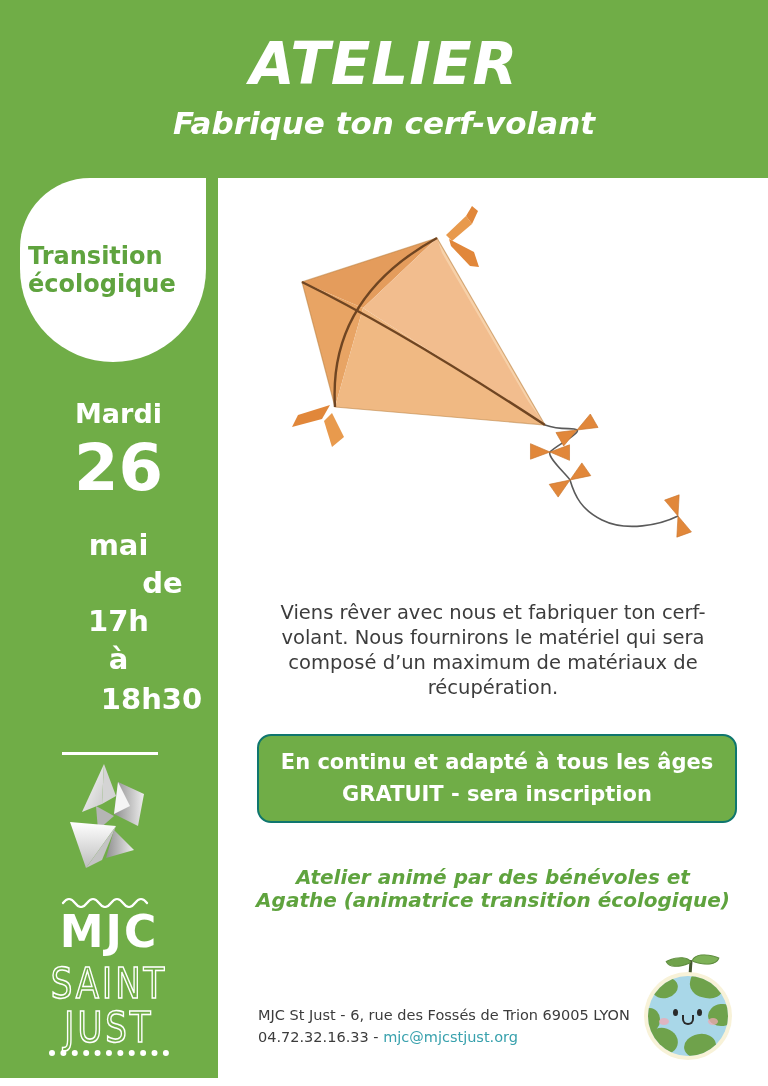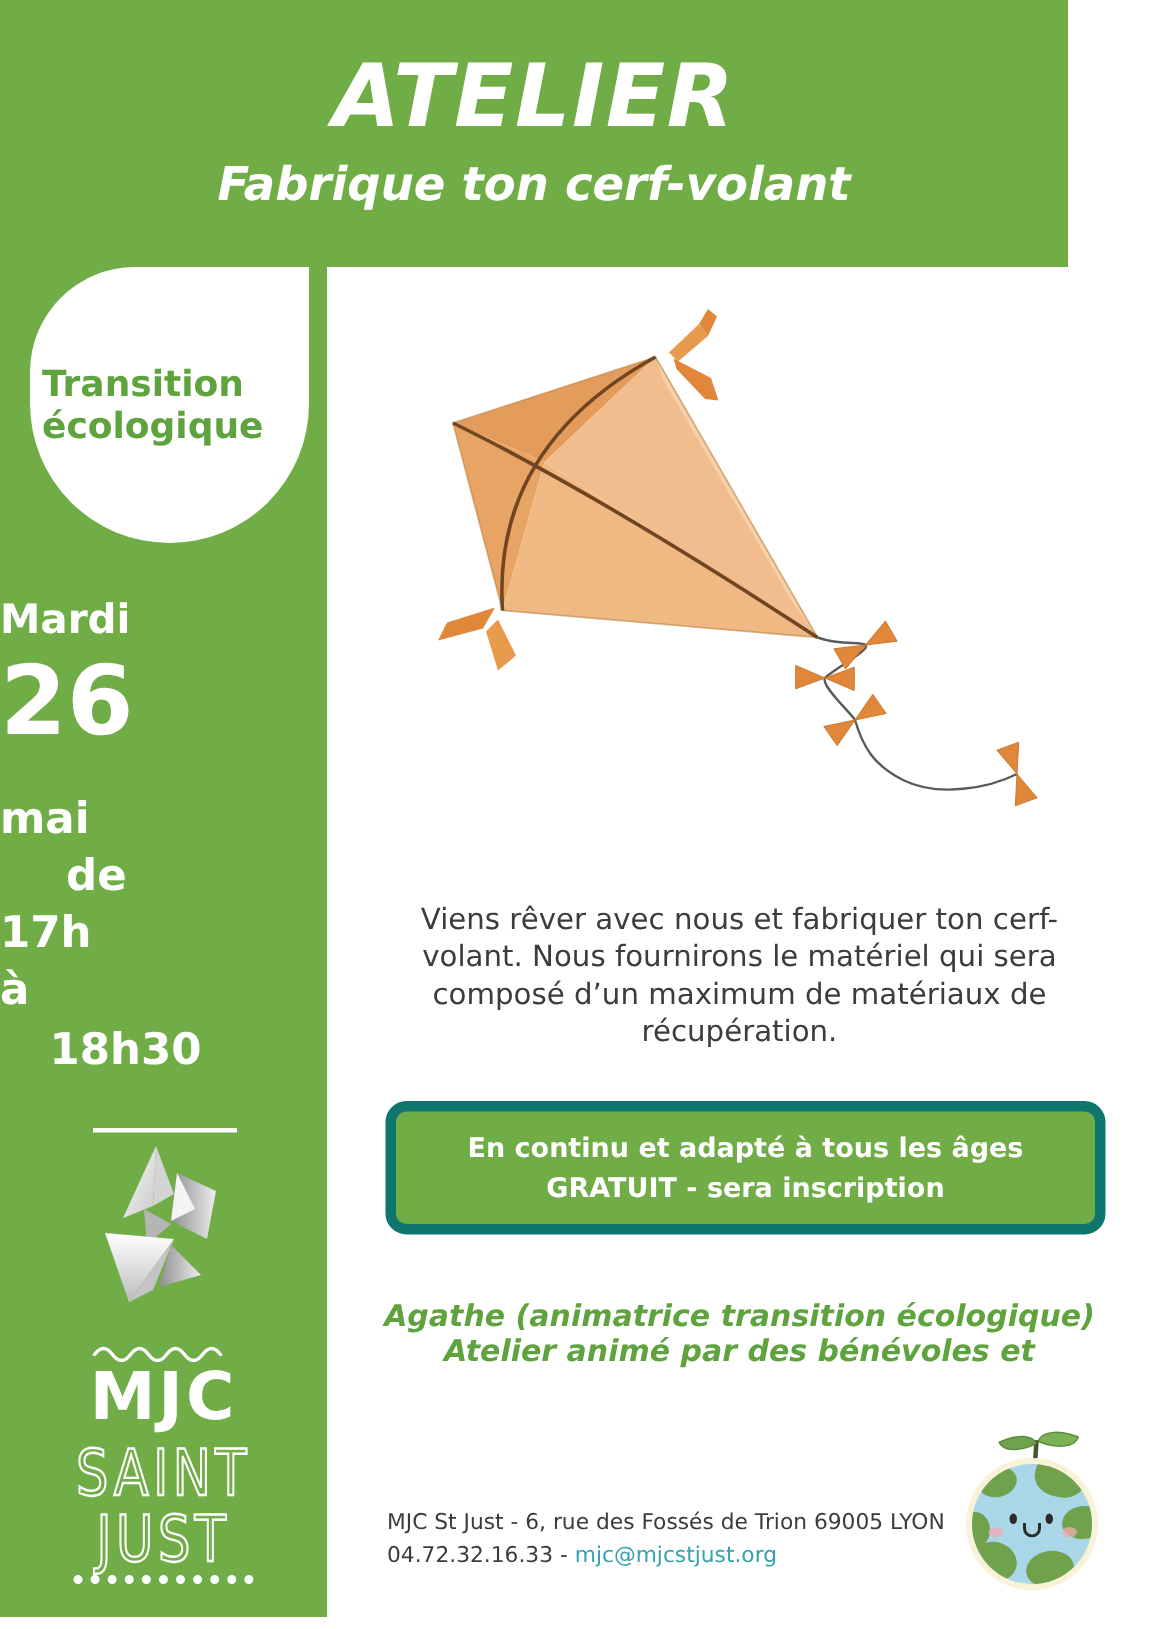--- a/index.html
+++ b/index.html
@@ -7,30 +7,30 @@
     --green-text:#5fa33e;
     --link:#38a1ad;
     --ink:#3c3c3c;
   }
   html,body{margin:0;padding:0;background:#ffffff;}
   #poster{
     position:relative;width:768px;height:1086px;background:#ffffff;overflow:hidden;
     font-family:"DejaVu Sans","Liberation Sans",sans-serif;
   }
   
-  .header{position:absolute;left:0;top:0;width:712px;height:178px;background:var(--green);
+  .header{position:absolute;left:0;top:0;width:768px;height:178px;background:var(--green);
           text-align:center;color:#fff;}
   .header-title{margin-top:30px;font-size:58px;font-weight:bold;font-style:italic;letter-spacing:1px;line-height:1.2;}
   .header-subtitle{margin-top:5px;font-size:31px;font-weight:bold;font-style:italic;}
   
   .sidebar{position:absolute;left:0;top:178px;width:218px;height:900px;background:var(--green);color:#fff;}
   .badge{position:absolute;left:20px;top:0;width:186px;height:184px;background:#fff;
          border-radius:70px 0 93px 93px;display:flex;align-items:center;justify-content:center;
          text-align:left;color:var(--green-text);font-size:24px;font-weight:bold;line-height:1.18;padding:0 8px;box-sizing:border-box;}
-  .side-line{position:absolute;left:0;width:237px;text-align:left;font-weight:bold;}
+  .side-line{position:absolute;left:0;width:237px;text-align:center;font-weight:bold;}
   .day-name{top:220px;font-size:27px;}
   .day-number{top:258px;font-size:64px;line-height:1;}
   .month{top:350px;font-size:29px;}
   .t0{top:388px;font-size:29px;margin-left:44px;}
   .t1{top:426px;font-size:29px;}
   .t2{top:464px;font-size:29px;}
   .t3{top:504px;font-size:29px;margin-left:33px;}
   .side-divider{position:absolute;left:62px;top:574px;width:96px;height:3px;background:#fff;}
   .logo-shapes{position:absolute;left:56px;top:586px;}
   .wave{position:absolute;left:61px;top:718px;}
@@ -38,23 +38,23 @@
   .org-thin{position:absolute;left:0;width:218px;text-align:center;font-size:34px;letter-spacing:3px;
             color:transparent;-webkit-text-stroke:1.3px #ffffff;transform:scaleY(1.25);transform-origin:center top;}
   .org-s1{top:780px;}
   .org-s2{top:824px;}
   .dots{position:absolute;left:49px;top:872px;width:120px;border-top:6px dotted #fff;}
   
   .kite{position:absolute;left:270px;top:205px;}
   .description{position:absolute;left:218px;top:600px;width:550px;text-align:center;
                color:var(--ink);font-size:19.5px;line-height:25px;}
   .highlight-box{position:absolute;left:257px;top:734px;width:480px;height:89px;background:var(--green);
-                 border:7px solid #0f766e;border-radius:14px;box-sizing:border-box;
+                 border:2px solid #0f766e;border-radius:14px;box-sizing:border-box;
                  display:flex;flex-direction:column;align-items:center;justify-content:center;
-                 color:#fff;font-size:18px;font-weight:bold;line-height:1.5;text-align:center;}
+                 color:#fff;font-size:21px;font-weight:bold;line-height:1.5;text-align:center;}
   .credit{position:absolute;left:218px;top:866px;width:550px;text-align:center;
           color:var(--green-text);font-size:20px;font-weight:bold;font-style:italic;line-height:23px;}
   .footer{position:absolute;left:258px;top:1004px;font-size:14.5px;line-height:22px;color:var(--ink);}
   .footer .link{color:var(--link);text-decoration:none;cursor:pointer;}
   
   .earth-wrap{position:absolute;left:643px;top:956px;width:100px;height:112px;}
   .earth-ring{position:absolute;left:1px;top:16px;width:88px;height:88px;border-radius:50%;background:#f8f2d8;}
   .earth{position:absolute;left:5px;top:20px;width:80px;height:80px;border-radius:50%;background:#a9d7e8;overflow:hidden;}
   .cont{position:absolute;background:#6fa24b;}
   .c1{left:4px;top:2px;width:26px;height:20px;border-radius:50%;transform:rotate(-15deg);}
@@ -175,22 +175,22 @@
     <div>composé d’un maximum de matériaux de</div>
     <div>récupération.</div>
   </div>
 
   <div class="highlight-box">
     <div>En continu et adapté à tous les âges</div>
     <div>GRATUIT - sera inscription</div>
   </div>
 
   <div class="credit">
+    <div>Atelier animé par des bénévoles et</div>
     <div>Agathe (animatrice transition écologique)</div>
-    <div>Atelier animé par des bénévoles et</div>
   </div>
 
   <div class="footer">
     <div>MJC St Just - 6, rue des Fossés de Trion 69005 LYON</div>
     <div><span>04.72.32.16.33</span><span> - </span><a class="link">mjc@mjcstjust.org</a></div>
   </div>
 
   <div class="earth-wrap">
     <div class="stem"></div>
     <div class="leaf leaf-l"></div>

